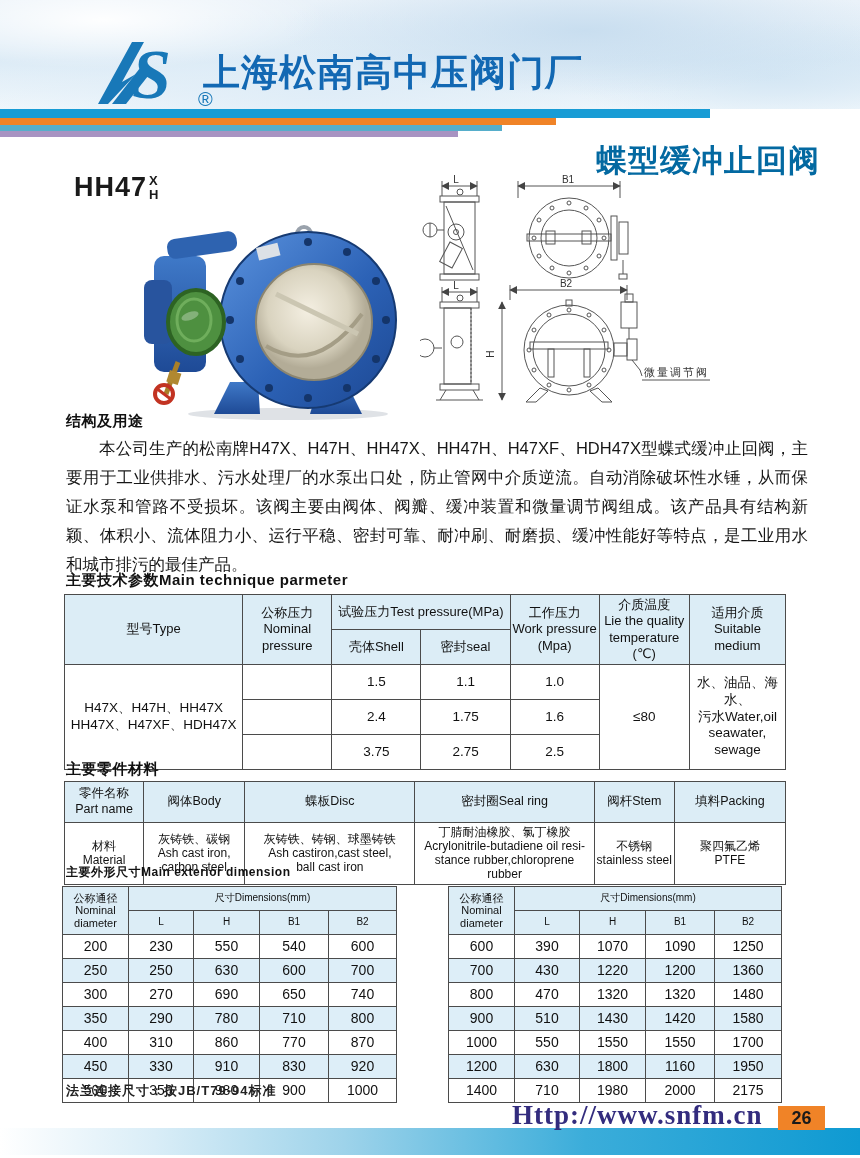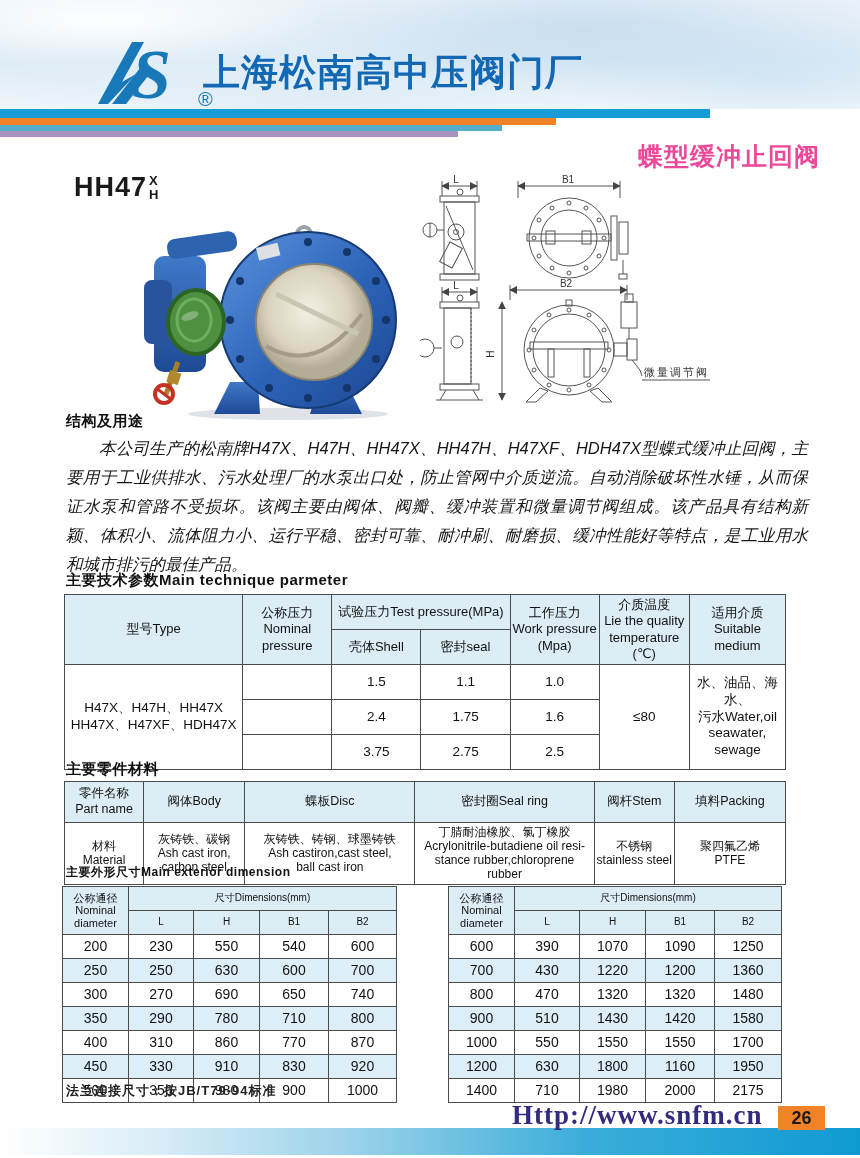--- a/index.html
+++ b/index.html
@@ -28,21 +28,21 @@
     font-size:13px; font-weight:bold; color:#1268b3; letter-spacing:.2px;
   }
   .bar { position:absolute; left:0; }
   .bar-blue   { top:109px; height:9px; width:710px; background:#189cd5; }
   .bar-orange { top:118px; height:7px; width:556px; background:#f08327; }
   .bar-teal   { top:125px; height:6px; width:502px; background:#56aecb; }
   .bar-purple { top:131px; height:6px; width:458px; background:#a893c2; }
   
   .product-title {
     position:absolute; left:560px; top:140px; width:260px; text-align:right;
-    font-size:25px; font-weight:bold; color:#ec4899; letter-spacing:1px;
+    font-size:31px; font-weight:bold; color:#0369a1; letter-spacing:1px;
   }
   .model {
     position:absolute; left:74px; top:172px;
     font-size:27px; font-weight:bold; color:#1a1a1a; letter-spacing:1px;
     display:flex; align-items:center;
   }
   .model .stack {
     display:inline-flex; flex-direction:column; justify-content:center;
     font-size:13px; line-height:1.05; margin:0 2px; font-weight:bold;
   }
@@ -55,21 +55,21 @@
   .sec-heading {
     position:absolute; left:66px; font-size:15px; font-weight:bold; color:#111;
     letter-spacing:.5px;
   }
   .h-structure { top:412px; }
   .h-tech      { top:571px; }
   .h-material  { top:760px; }
   .h-dim       { top:864px; font-size:12px; }
   .para {
     position:absolute; left:66px; top:434px; width:742px; margin:0;
-    font-size:16.5px; line-height:29px; text-align:justify; text-indent:2em; color:#161616;font-style:italic;
+    font-size:16.5px; line-height:29px; text-align:justify; text-indent:2em; color:#161616;
   }
   
   table { border-collapse:collapse; table-layout:fixed; position:absolute; background:#fff; }
   td {
     border:1px solid #4b4b4b; text-align:center; vertical-align:middle;
     white-space:pre-line; line-height:1.25; padding:2px 1px; overflow:hidden;
   }
   .tech-table { left:64px; top:594px; width:722px; font-size:13px; }
   .tech-table .hdr td { background:#dcedf6; height:30px; }
   .tech-table .body td { height:30px; font-size:13.5px; }

